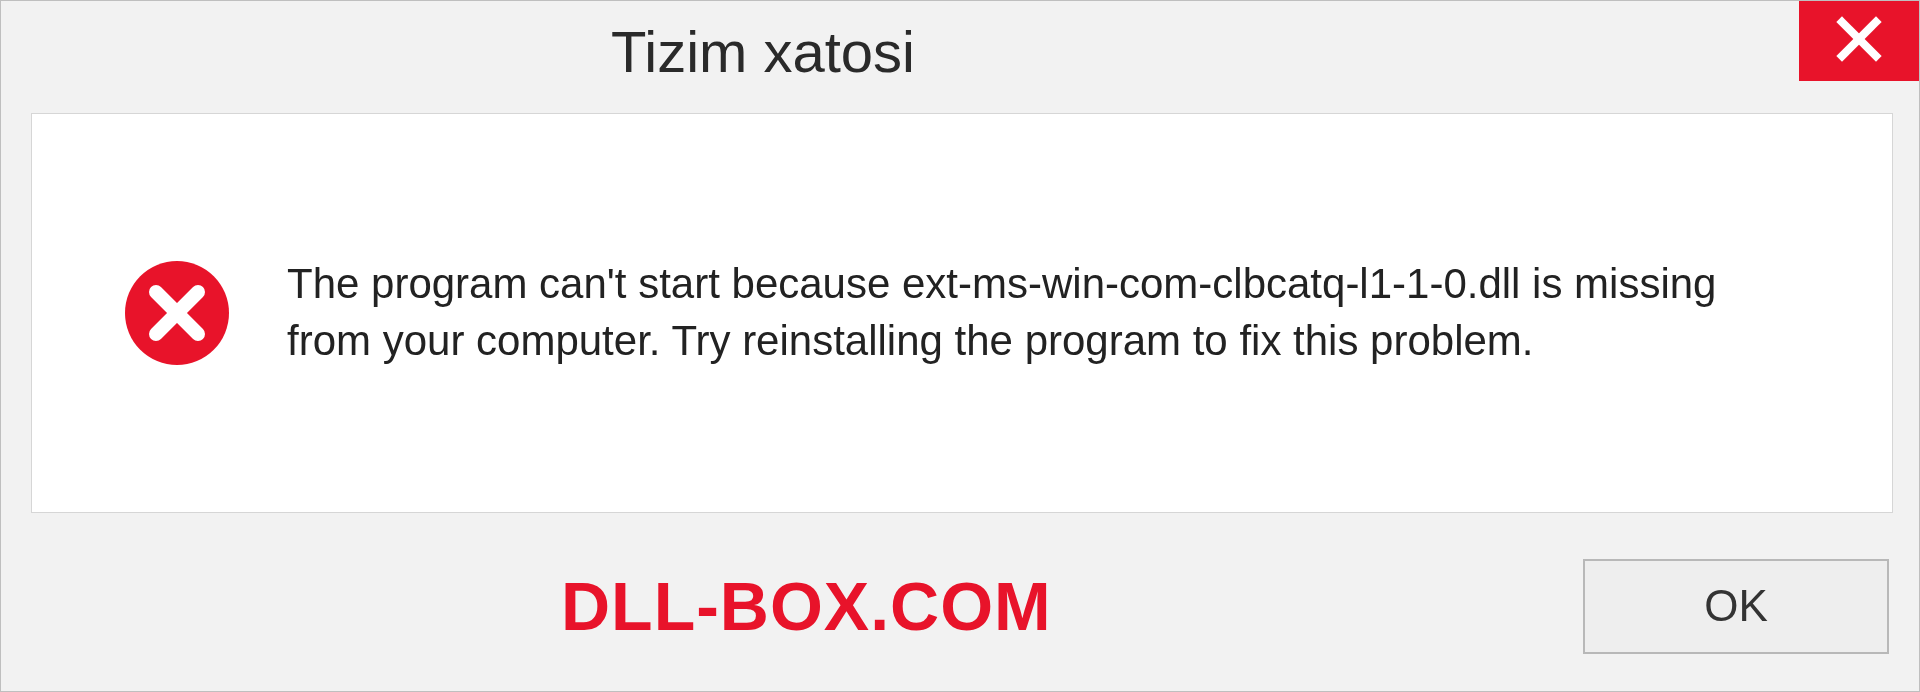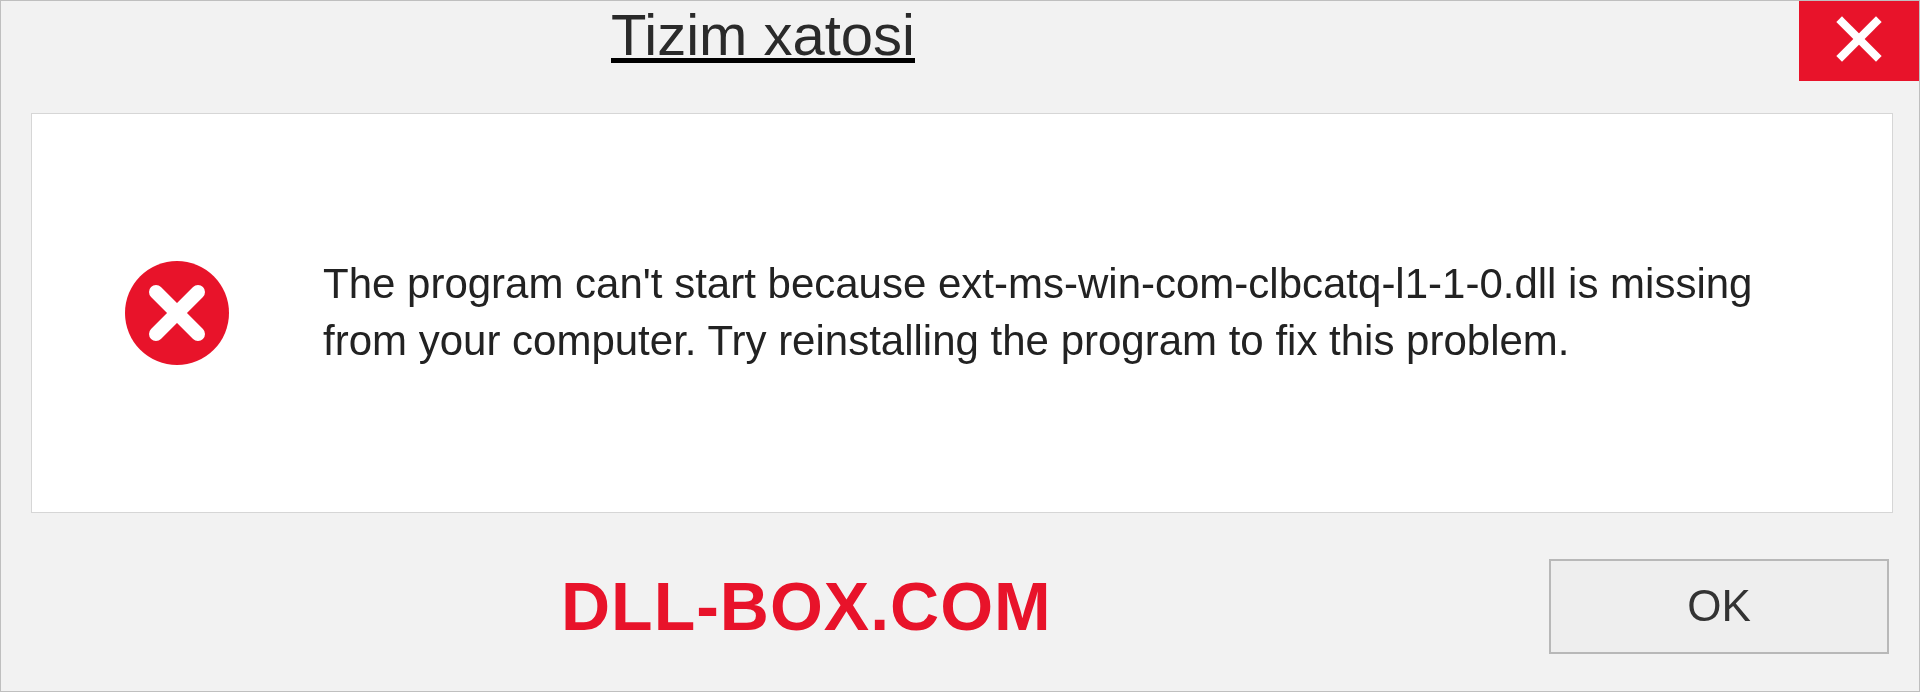--- a/index.html
+++ b/index.html
@@ -7,22 +7,22 @@
   body {
     font-family: "Segoe UI", Arial, sans-serif;
     background: #f2f2f2;
     position: relative;
     border: 1px solid #bfbfbf;
   }
   .titlebar {
     position: relative;
     height: 100px;
     display: flex;
+    align-items: center;
     padding-left: 610px;
-    text-decoration: underline;
   }
   .title {
     font-size: 58px;
     color: #2a2a2a;
     font-weight: 400;
   }
   .close-btn {
     position: absolute;
     top: 0;
     right: 0;
@@ -40,21 +40,20 @@
     position: absolute;
     left: 30px;
     top: 112px;
     width: 1862px;
     height: 400px;
     background: #ffffff;
     border: 1px solid #d6d6d6;
     display: flex;
     align-items: center;
     padding: 40px 60px 40px 90px;
-    gap: 36px;
   }
   .error-icon {
     flex: 0 0 auto;
     width: 110px;
     height: 110px;
     margin-right: 55px;
   }
   .error-icon svg { width: 100%; height: 100%; }
   .message {
     font-size: 42px;
@@ -75,21 +74,21 @@
   }
   .watermark {
     font-size: 68px;
     font-weight: 800;
     color: #e8132a;
     letter-spacing: 1px;
     padding-left: 540px;
     font-family: Arial, sans-serif;
   }
   .ok-btn {
-    width: 340px;
+    width: 306px;
     height: 95px;
     background: #eeeeee;
     border: 2px solid #b8b8b8;
     font-size: 44px;
     color: #333;
     display: flex;
     align-items: center;
     justify-content: center;
     cursor: pointer;
     font-family: "Segoe UI", Arial, sans-serif;

